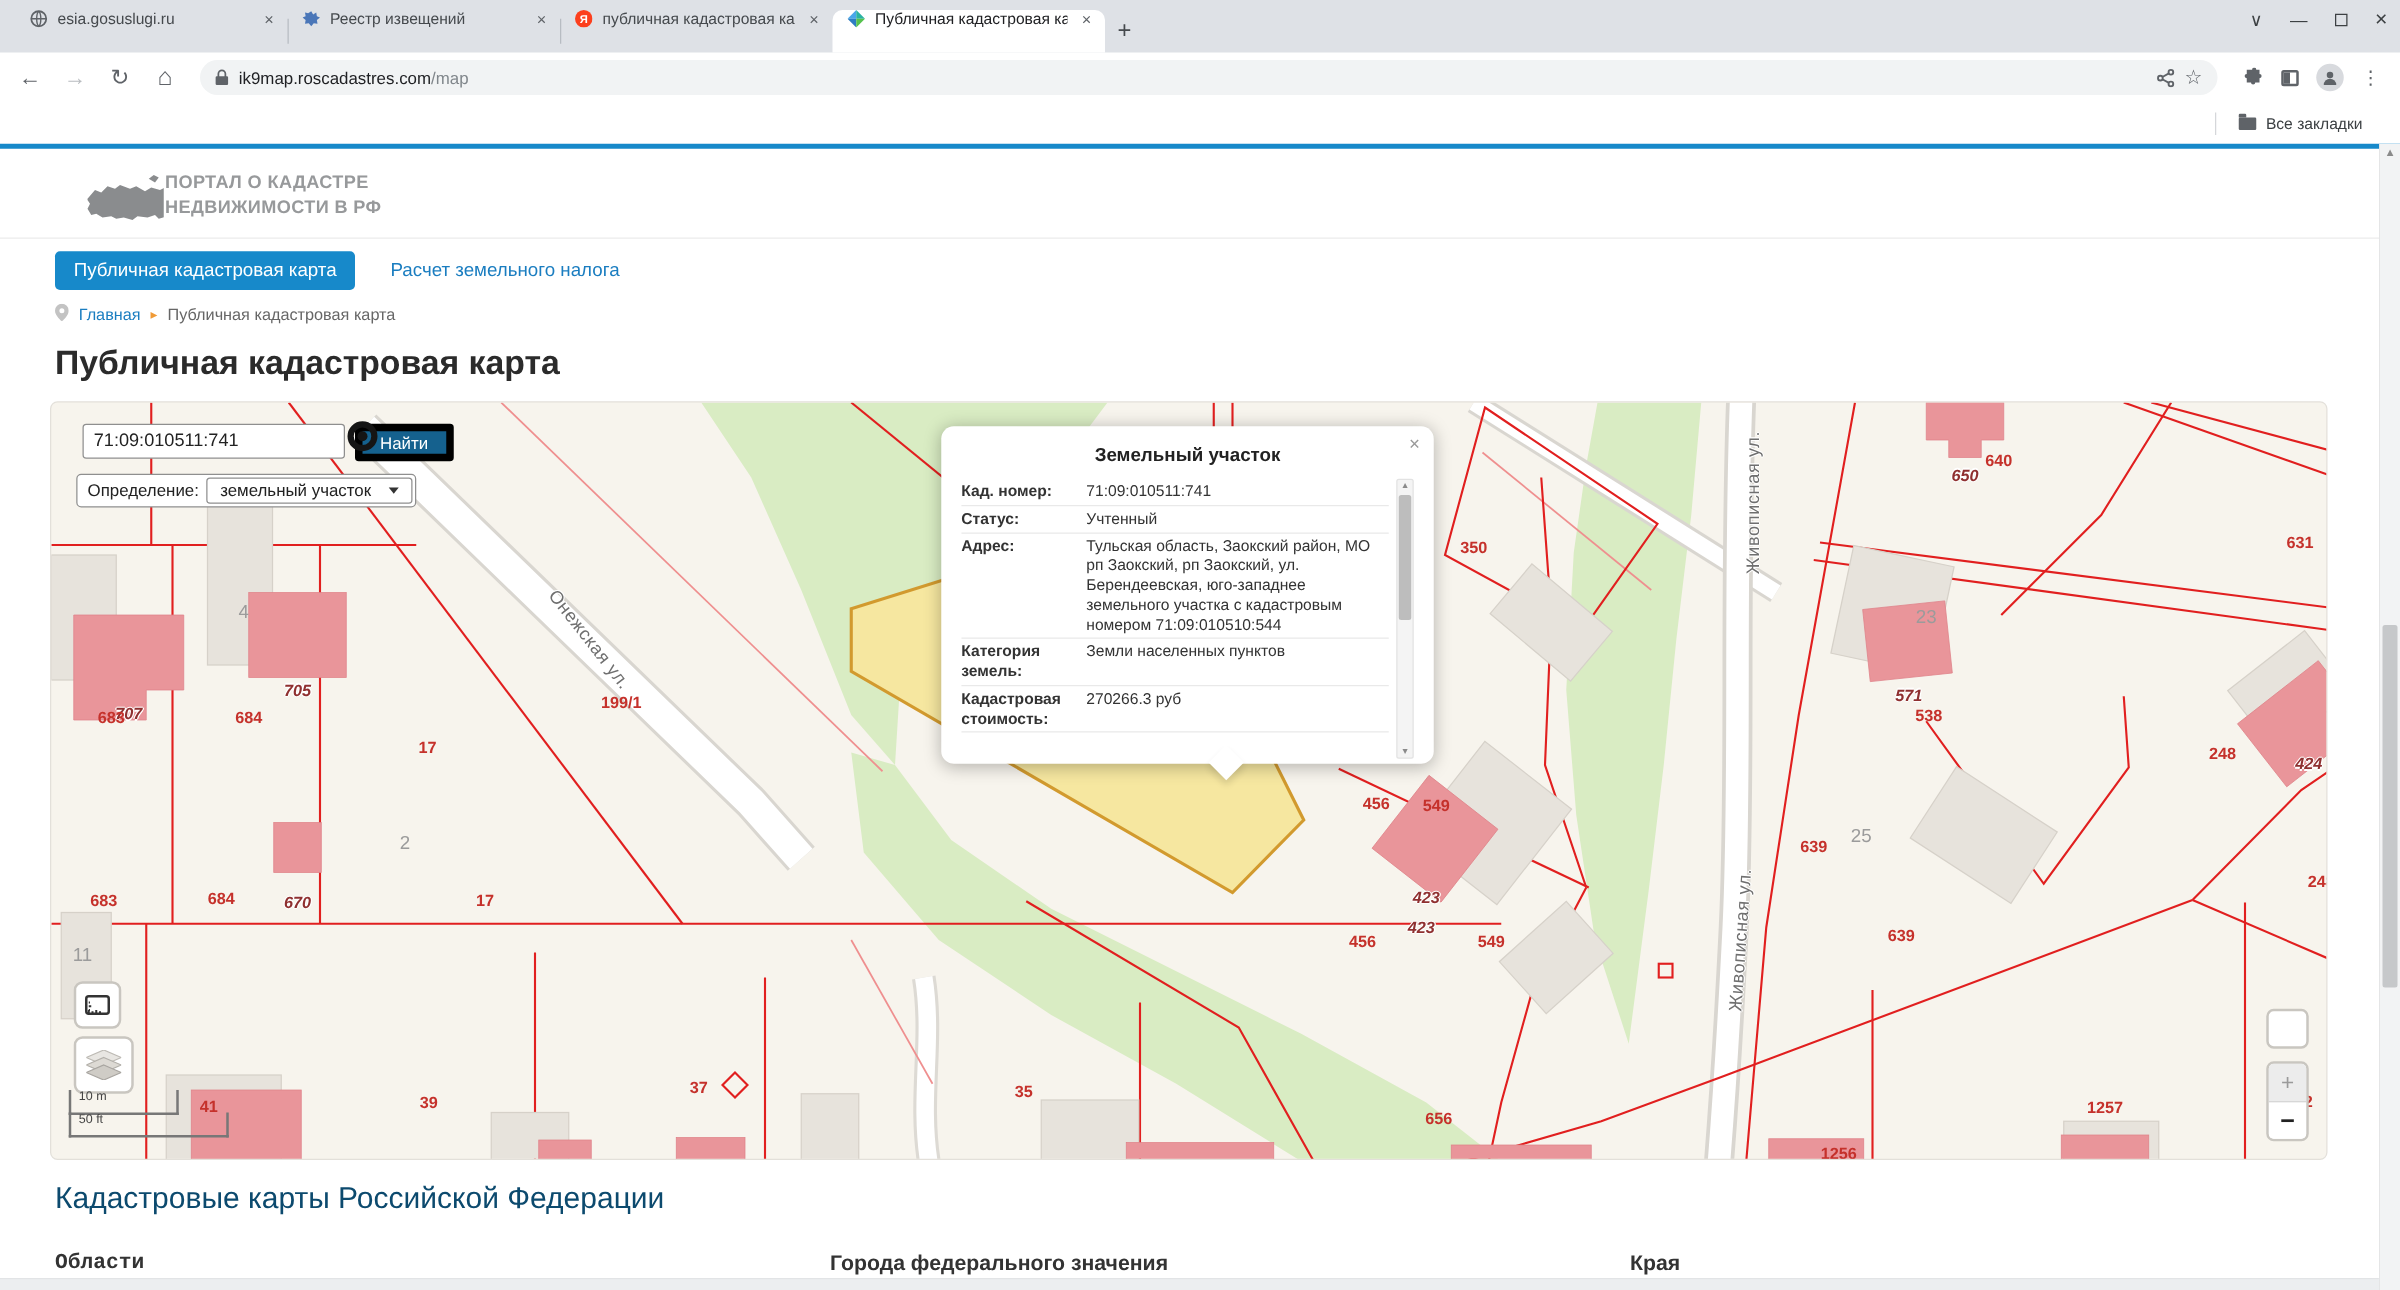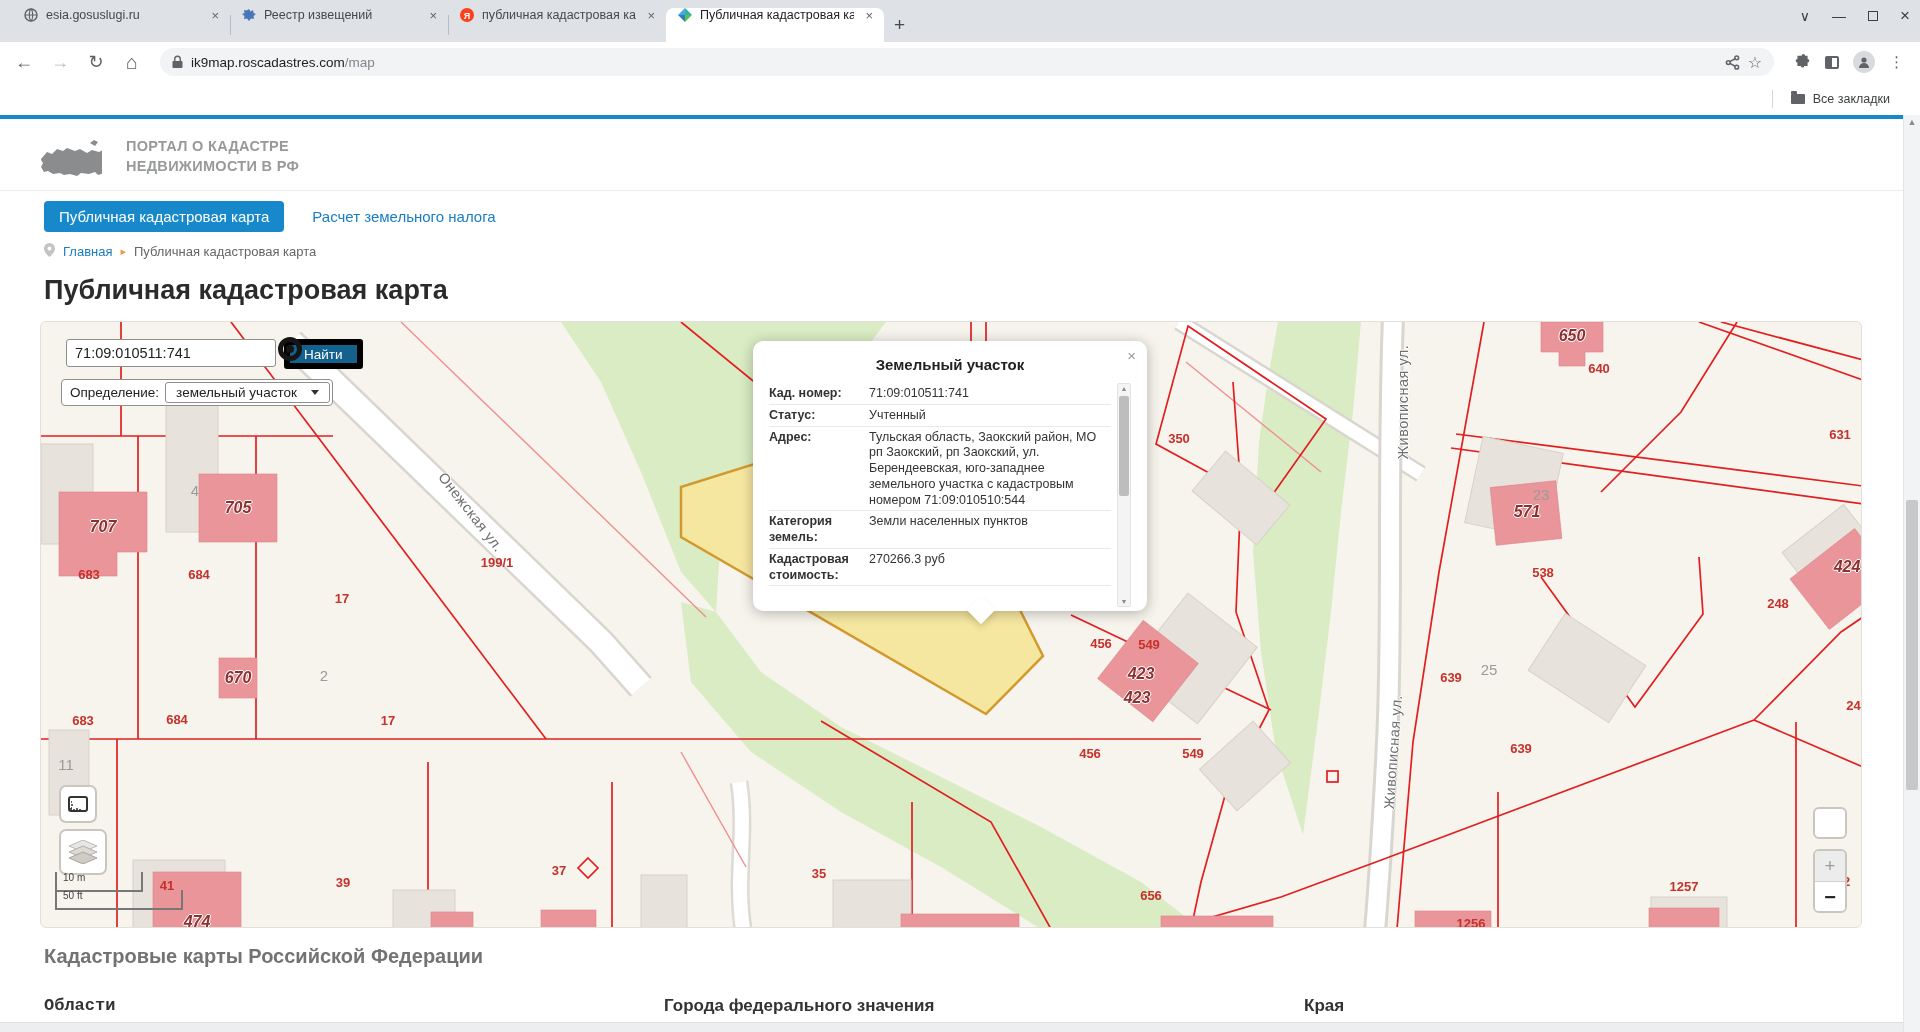--- a/index.html
+++ b/index.html
@@ -28,41 +28,41 @@
   .sbox::after { content:""; position:absolute; left:0; top:0; bottom:0; width:5px; background:#5f6368; }
   .avatar { width:22px; height:22px; border-radius:50%; background:#d8dade; display:flex; align-items:center; justify-content:center; }
 
   .bookmarks { height:33px; background:#fff; display:flex; justify-content:flex-end; align-items:center; gap:8px; padding-right:30px; font-size:12.5px; color:#3c4043; }
   .bm-sep { width:1px; height:18px; background:#d5d7da; margin-right:10px; }
   .folder { width:14px; height:10px; background:#5f6368; border-radius:1px; position:relative; }
   .folder::before { content:""; position:absolute; top:-3px; left:0; width:6px; height:3px; background:#5f6368; border-radius:1px 1px 0 0; }
   .blueline { height:4px; background:#1789ca; }
 
   
-  .sitehead { padding:16px 0 0 38px; display:flex; gap:24px; align-items:center; }
+  .sitehead { padding:16px 0 0 67px; display:flex; gap:1px; align-items:center; }
   .logotxt { font-size:14.5px; font-weight:bold; color:#97999b; line-height:1.4; letter-spacing:.3px; }
   .hsep { border-bottom:1px solid #ececec; margin-top:13px; }
   .navrow { padding:10px 44px 0; display:flex; align-items:center; }
   .nav-pill { background:#1789ca; color:#fff; font-size:15px; padding:7px 15px; border-radius:4px; }
   .nav-link { color:#1a7dc0; font-size:15px; margin-left:28px; }
   .bcrow { padding:11px 44px 0; display:flex; align-items:center; gap:8px; font-size:13px; }
   .pin { color:#b9b9b9; font-size:13px; }
   .bc-home { color:#1a7dc0; }
   .bc-arrow { color:#f09a36; font-size:11px; }
   .bc-cur { color:#666; }
   h1.pagetitle { margin:15px 44px 15px; font-size:27px; font-weight:600; color:#2b2b2b; }
 
   
   .map { position:relative; margin-left:40px; width:1822px; height:607px; background:#f7f4ed; border:1px solid #e3e0da; border-radius:6px; overflow:hidden; }
   .map svg.base { position:absolute; left:0; top:0; }
   .mlabels { position:absolute; inset:0; }
   .ml { position:absolute; transform:translate(-50%,-50%); white-space:nowrap; }
   .ml-red { color:#c5312b; font-size:13px; font-weight:600; }
-  .ml-bld { color:#8f3030; font-size:16px; font-weight:700; font-style:italic;
-            text-shadow:-1px 0 #fff,1px 0 #fff,0 -1px #fff,0 1px #fff; }
+  .ml-bld { color:#8f3030; font-size:13px; font-weight:700; font-style:italic;
+            text-shadow:-1px 0 #fff,1px 0 #fff,0 -1px #fff,0 1px #fff;margin-top:44px; }
   .ml-gray { color:#9b9b9b; font-size:15px; }
   .ml-street { color:#6f6f6f; font-size:14.5px; letter-spacing:.5px;
             text-shadow:-1px 0 #fff,1px 0 #fff,0 -1px #fff,0 1px #fff; }
 
   
   .searchwrap { position:absolute; left:25px; top:17px; display:flex; gap:8px; }
   .searchinput { width:210px; height:28px; border:1px solid #8f8f8f; border-radius:3px; background:#fff; font-size:14.5px; padding:0 8px; color:#222; font-family:"Liberation Sans",sans-serif; }
   .searchbtn { height:30px; padding:0 14px; background:#15618e; color:#fff; border:6px solid #000000; border-radius:3px; font-size:13.5px; }
   .cursorring { position:absolute; left:237px; top:15px; width:24px; height:24px; border:5px solid #151515; border-radius:50%; }
   .cursorring::after { content:""; position:absolute; left:50%; top:50%; width:8px; height:8px; margin:-4px 0 0 -4px; background:#151515; border-radius:50%; }
@@ -89,21 +89,21 @@
   .prow { display:flex; border-bottom:1px solid #e9e9e9; padding:3px 0 2px; font-size:12.5px; color:#333; line-height:1.26; }
   .prow .pl { width:100px; flex:0 0 auto; font-weight:bold; padding-right:8px; }
   .prow .pv { flex:1; }
   .pscroll { position:absolute; right:0; top:2px; bottom:2px; width:14px; background:#f4f4f4; border:1px solid #e2e2e2; border-radius:2px; font-size:7px; color:#8a8a8a; text-align:center; }
   .pscroll .up { position:absolute; top:1px; left:0; right:0; }
   .pscroll .dn { position:absolute; bottom:1px; left:0; right:0; }
   .pthumb { position:absolute; left:1px; right:1px; top:12px; height:100px; background:#bdbdbd; border-radius:2px; }
 
   
   .footer { margin:17px 44px 0; }
-  .footer h2 { font-size:20px; font-weight:bold; color:#737373; }
+  .footer h2 { font-size:24px; font-weight:normal; color:#0c4a6e; }
   .fcols { display:flex; margin-top:28px; font-size:17px; font-weight:bold; color:#333; }
   .fcols span:nth-child(1) { width:620px;font-family:Liberation Mono, monospace; }
   .fcols span:nth-child(2) { width:640px; }
   .bottombar { position:fixed; left:0; right:17px; bottom:0; height:10px; background:#eceef0; border-top:1px solid #dcdee0; }
 
   
   .pagescroll { position:fixed; right:0; top:115px; bottom:0; width:17px; background:#f2f3f4; border-left:1px solid #e4e5e6; font-size:9px; color:#8a8a8a; text-align:center; }
   .pagescroll .thumb { position:absolute; left:2px; right:2px; top:385px; height:290px; background:#c6c8ca; border-radius:2px; }
 </style>
 </head>

